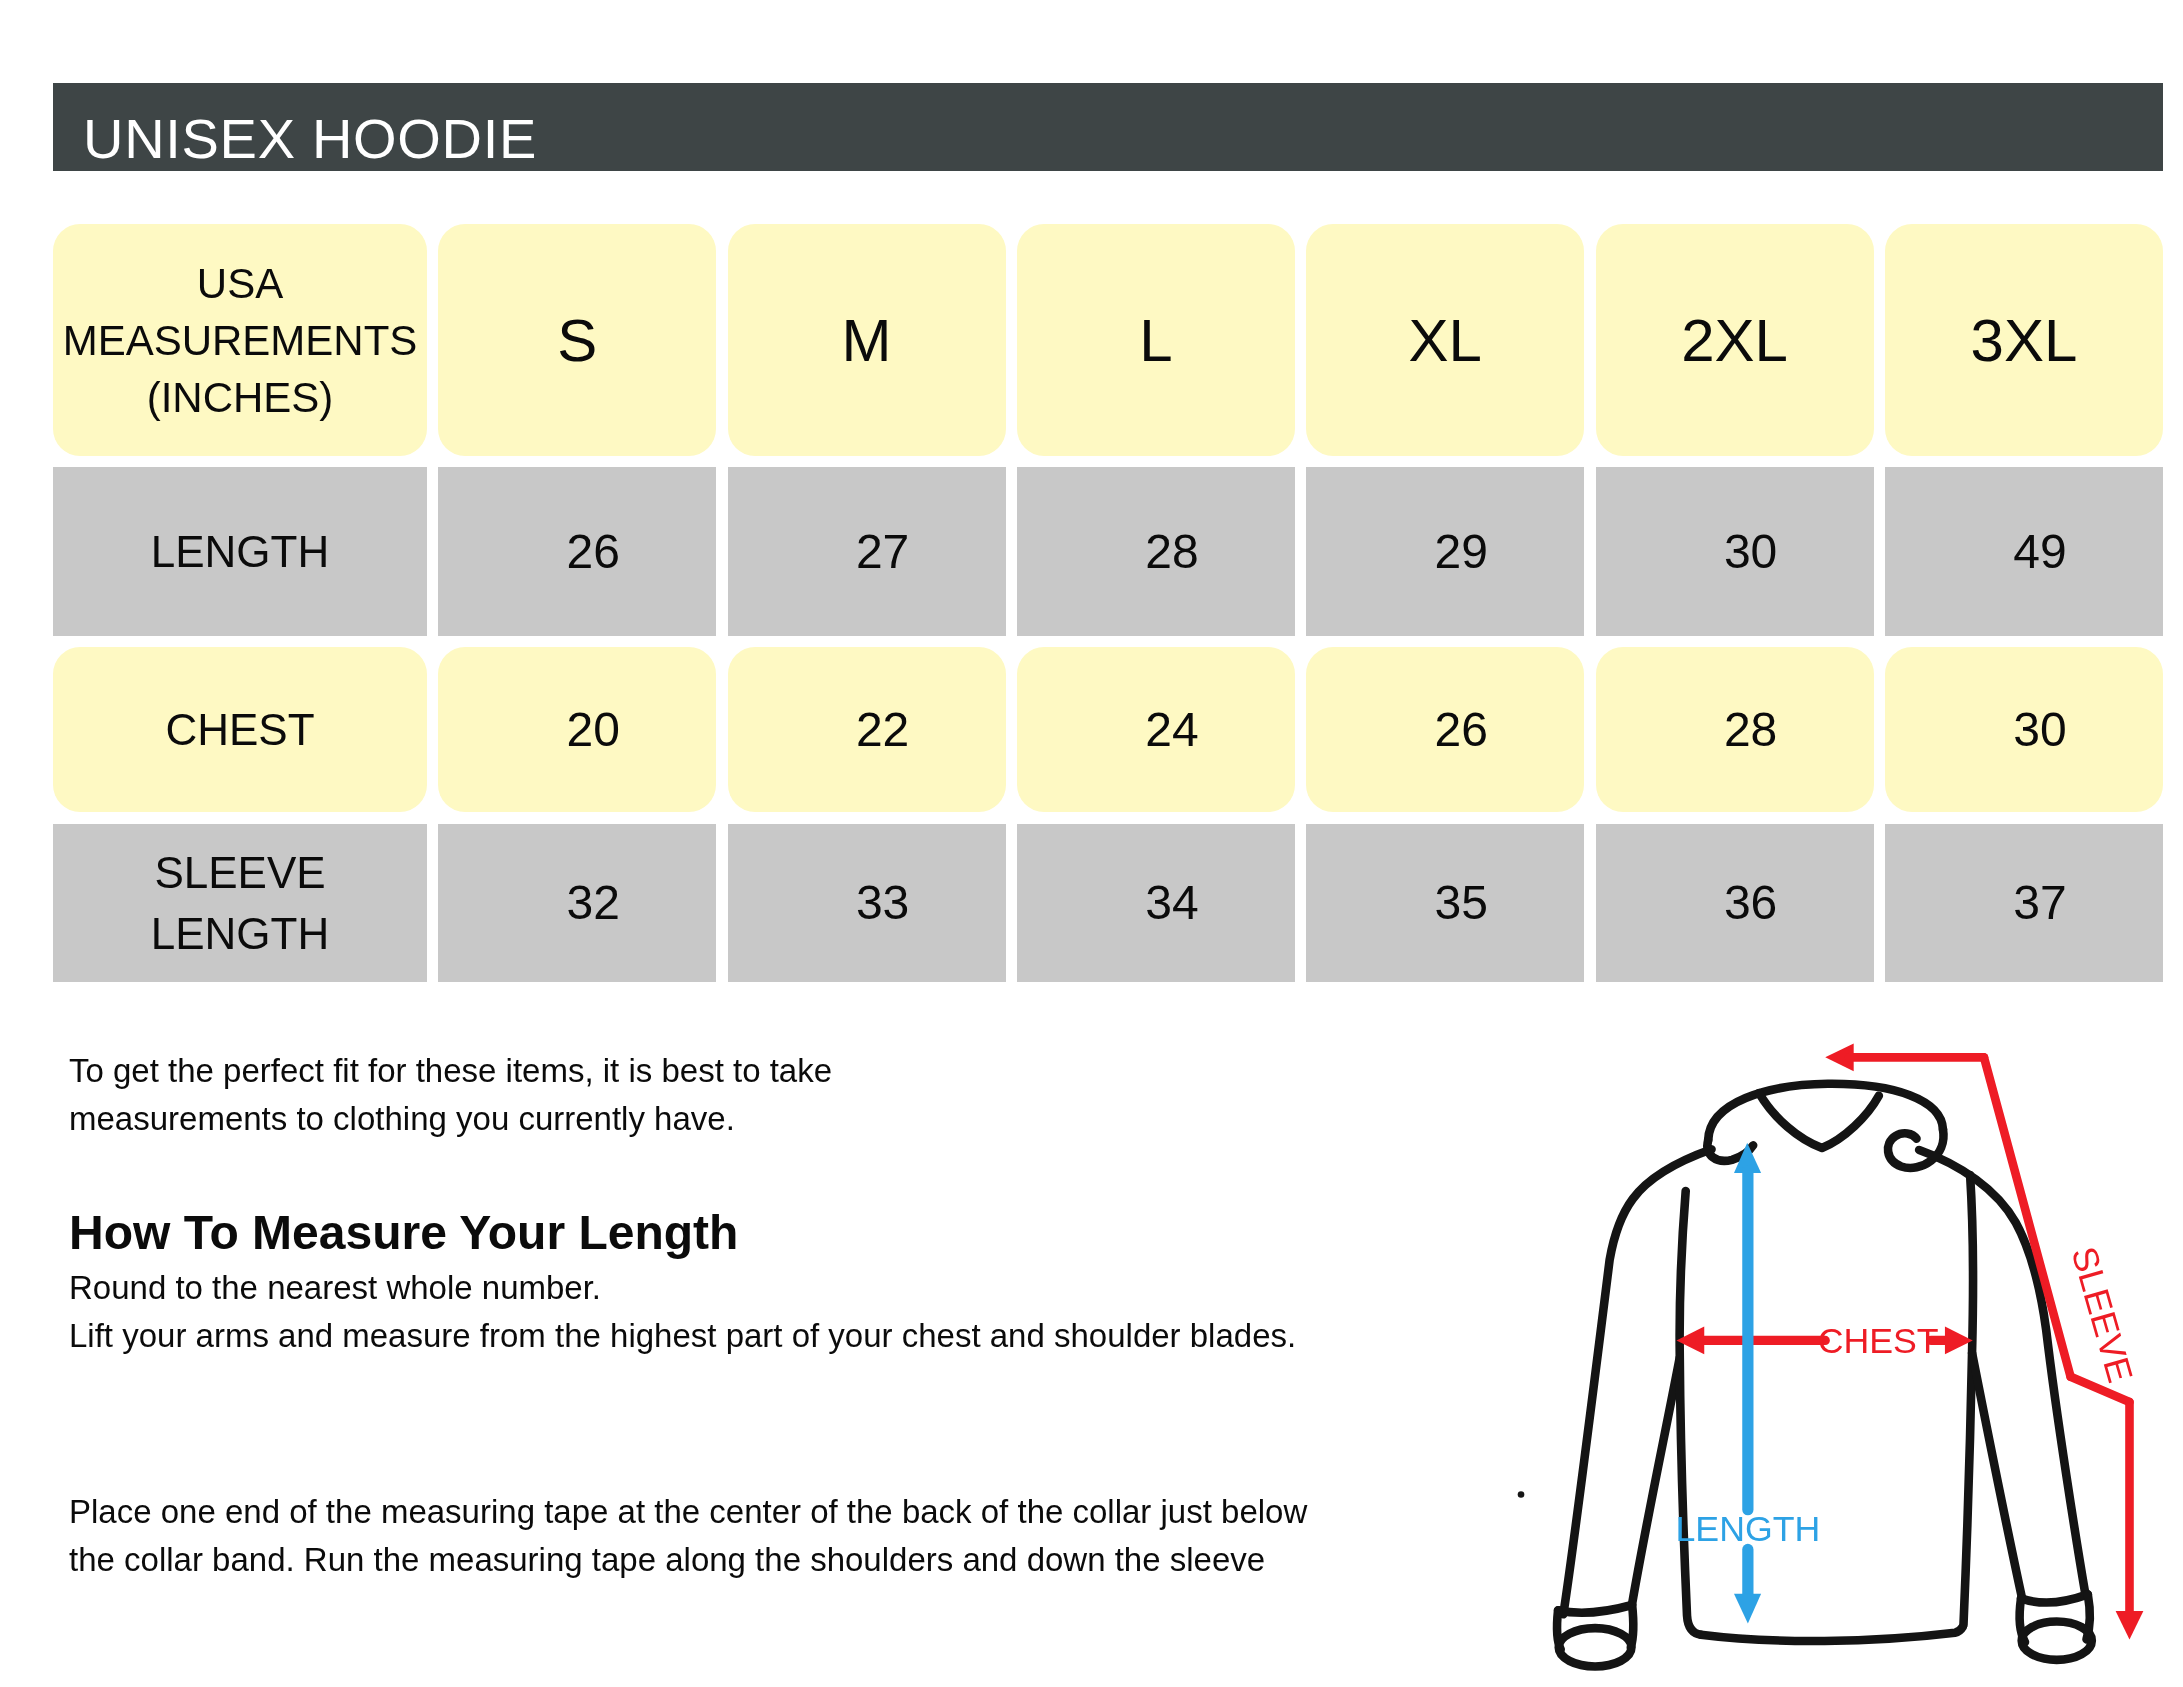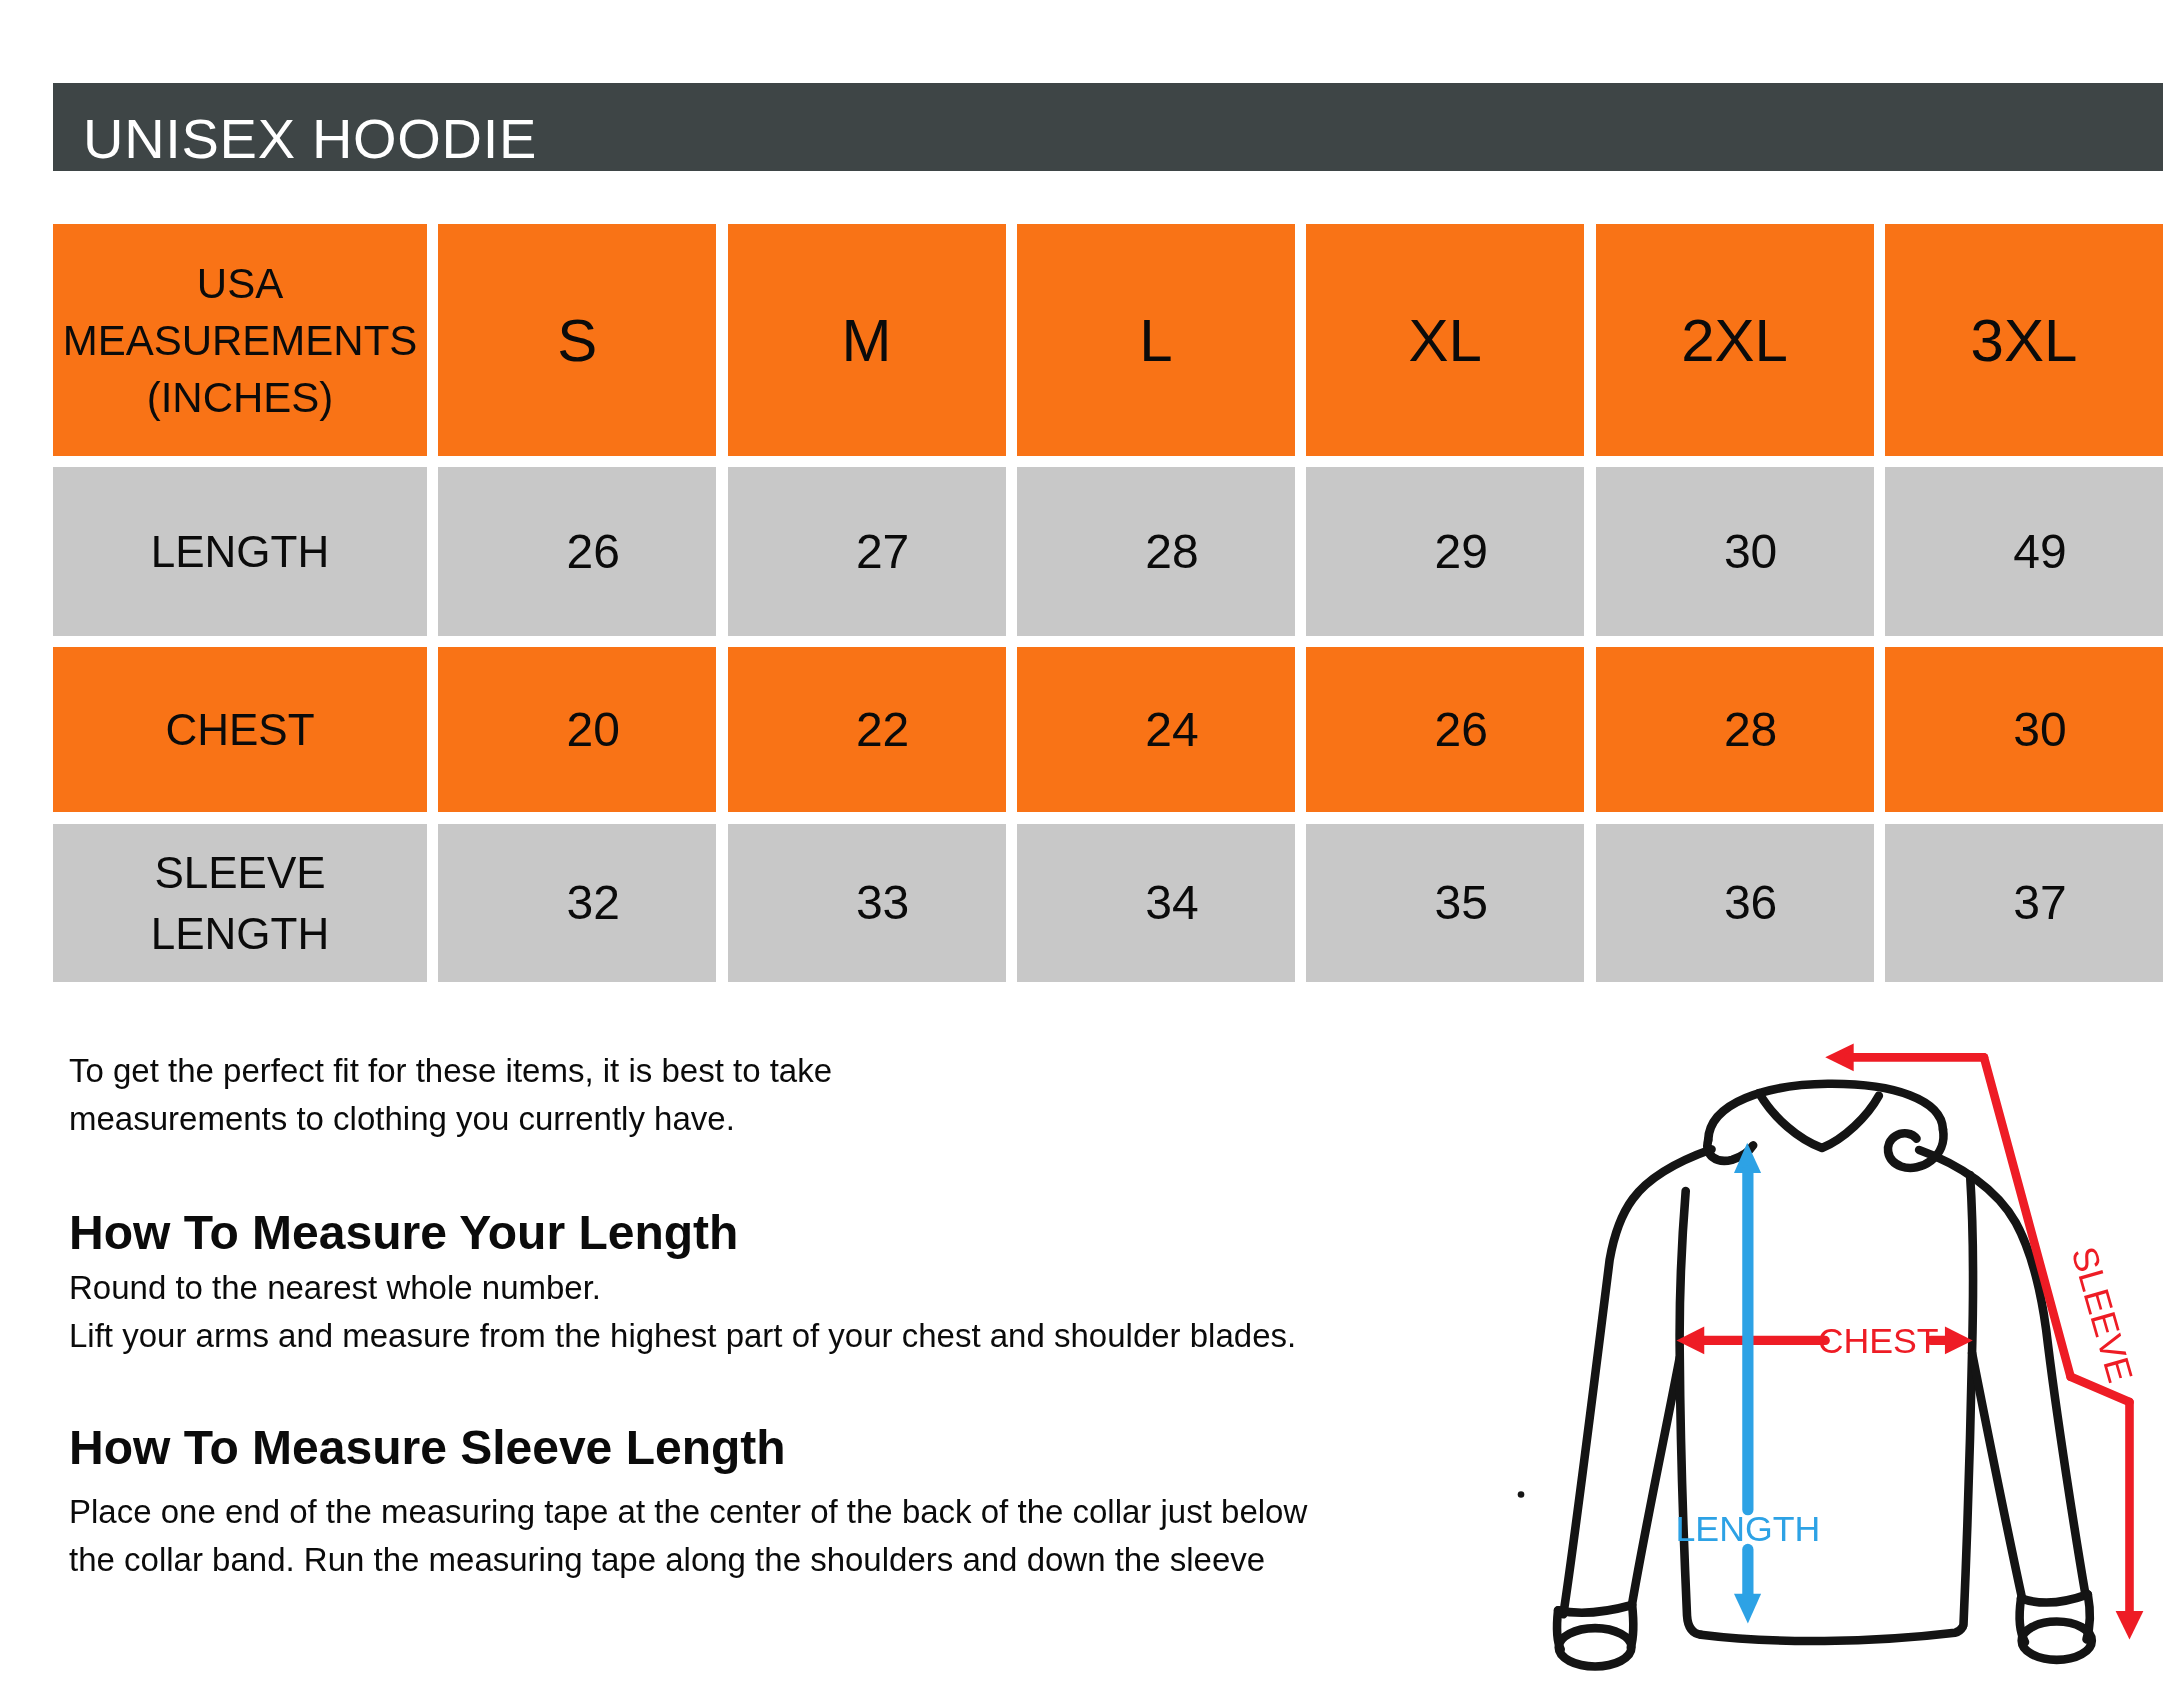--- a/index.html
+++ b/index.html
@@ -13,21 +13,21 @@
     background:#3e4546;display:flex;align-items:flex-end;box-sizing:border-box;padding-left:30px;
   }
   .titlebar .title{color:#ffffff;font-size:56px;letter-spacing:0.7px;}
   
   .sizetable{
     position:absolute;left:53px;top:224px;width:2110px;
     display:grid;grid-template-columns:374px repeat(6,1fr);grid-template-rows:232px 169px 165px 158px;
     gap:11.2px;
   }
   .cell{display:flex;flex-direction:column;align-items:center;justify-content:center;text-align:center;}
-  .cell.dark{background:#f97316;}
+  .cell.dark{background:#fef9c3;border-radius:27px;}
   .cell.light{background:#c8c8c8;}
   .corner div{font-size:42px;line-height:57px;}
   .sizehead{font-size:60px;}
   .rowlabel div{font-size:44px;line-height:61px;}
   .val{font-size:48px;padding-left:32px;}
   
   .note,.heading{position:absolute;left:69px;}
   .note div{font-size:33px;line-height:48px;white-space:nowrap;}
   .heading{font-size:48px;font-weight:bold;white-space:nowrap;}
   .intro{top:1047px;}
@@ -98,21 +98,20 @@
     <div>To get the perfect fit for these items, it is best to take</div>
     <div>measurements to clothing you currently have.</div>
   </div>
 
   <div class="heading h-chest">How To Measure Your Length</div>
   <div class="note body-chest">
     <div>Round to the nearest whole number.</div>
     <div>Lift your arms and measure from the highest part of your chest and shoulder blades.</div>
   </div>
 
-  <div class="heading h-sleeve">How To Measure Sleeve Length</div>
   <div class="note body-sleeve">
     <div>Place one end of the measuring tape at the center of the back of the collar just below</div>
     <div>the collar band. Run the measuring tape along the shoulders and down the sleeve</div>
   </div>
 
   <svg class="diagram" viewBox="0 0 1050 1010" fill="none" stroke-linecap="round" stroke-linejoin="round">
 
     <g stroke="#141414" stroke-width="13">
       <path d="M 331,183 C 333,126 420,99 512,98 C 612,97 684,122 686,167"></path>
       <path d="M 686,167 C 693,208 652,233 623,223 C 599,214 597,188 614,177 C 625,170 640,172 646,181"></path>

